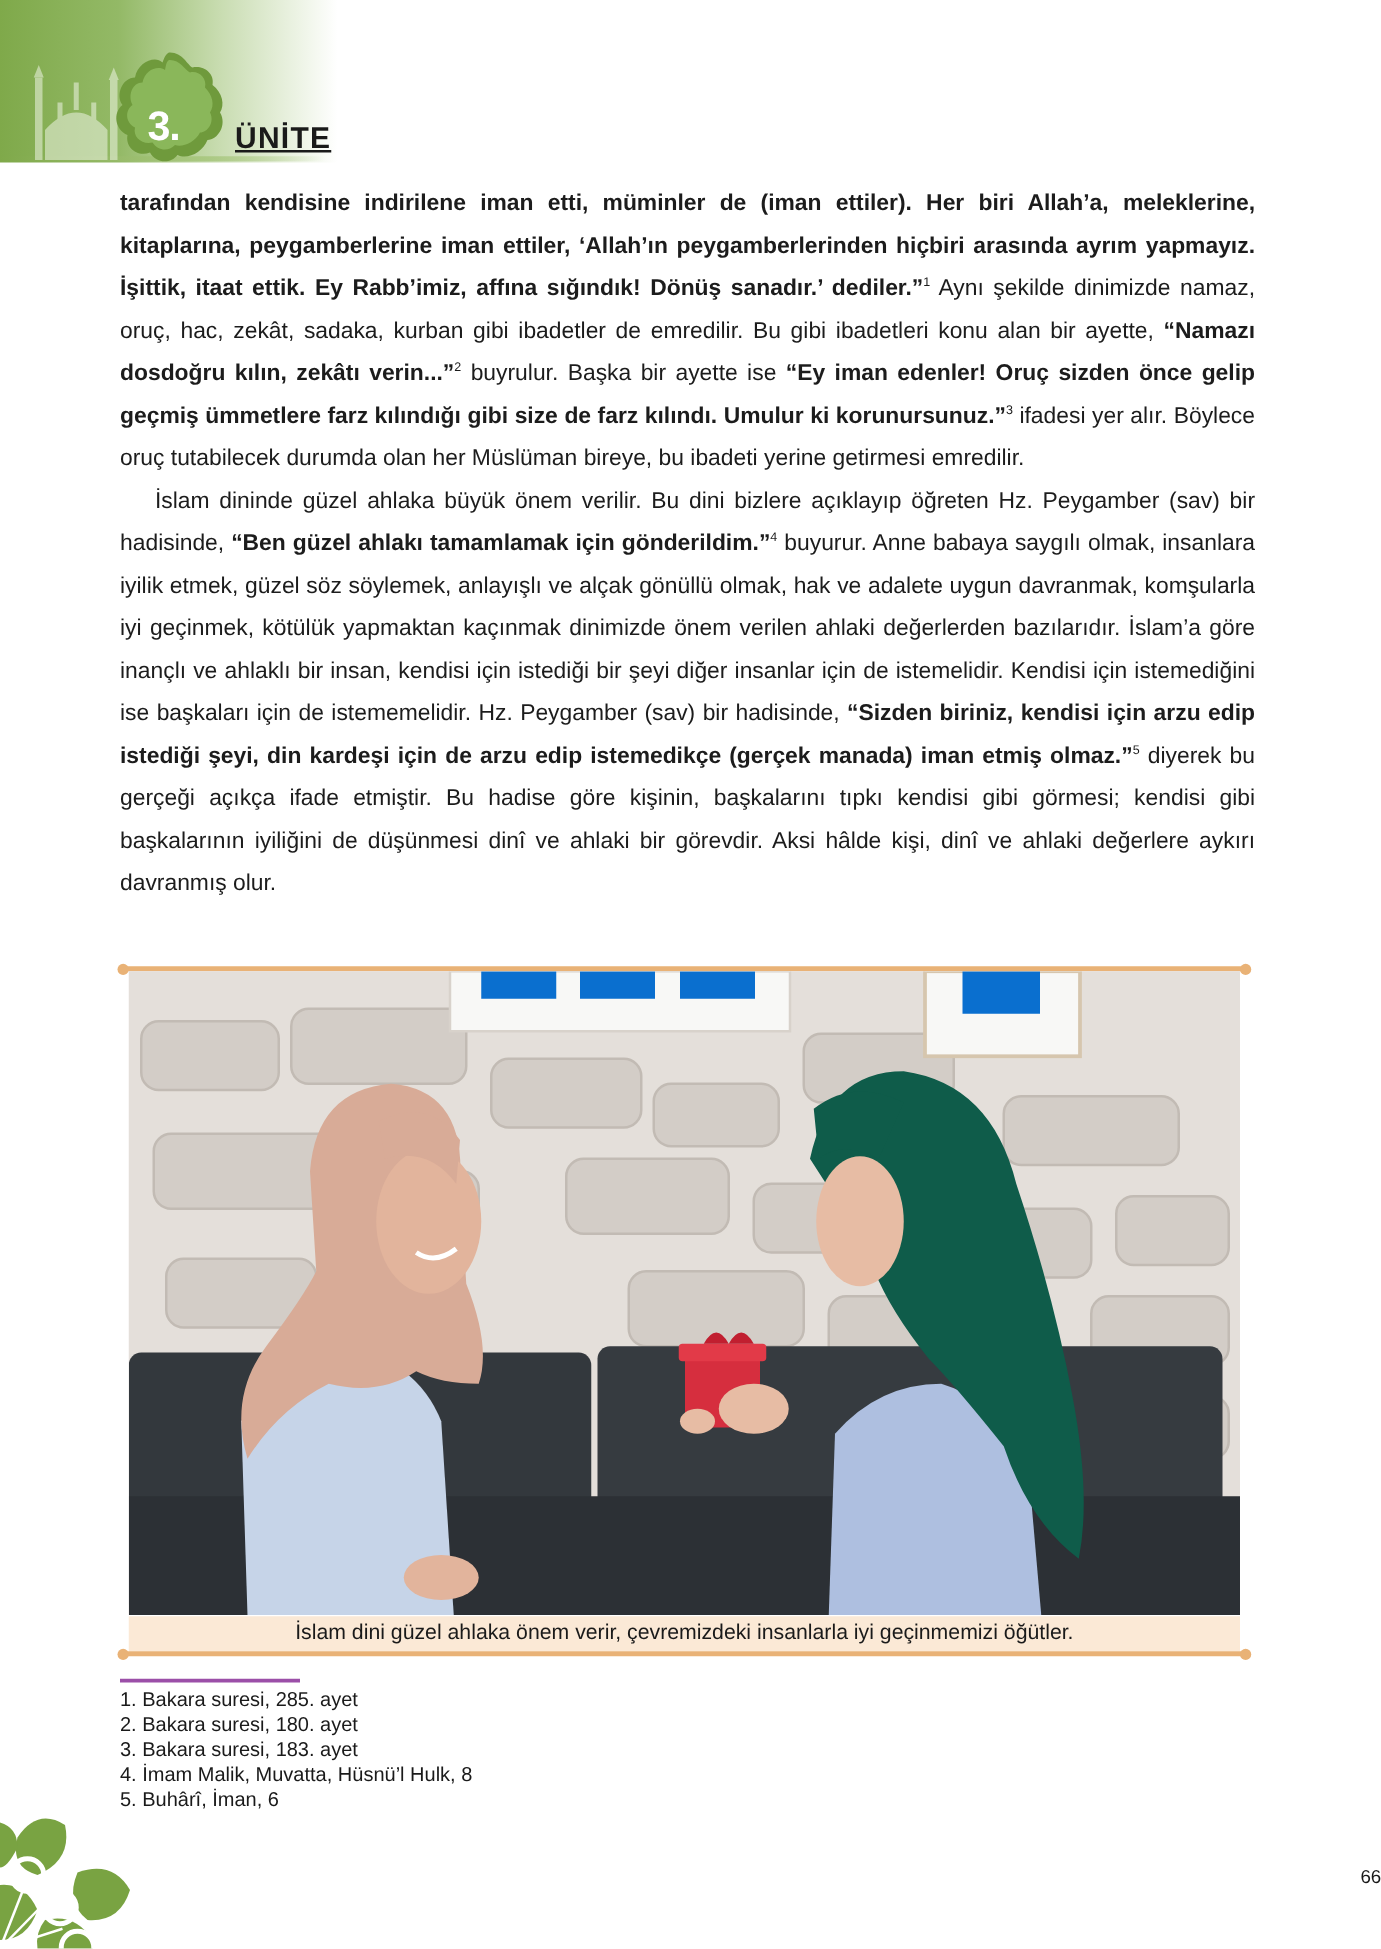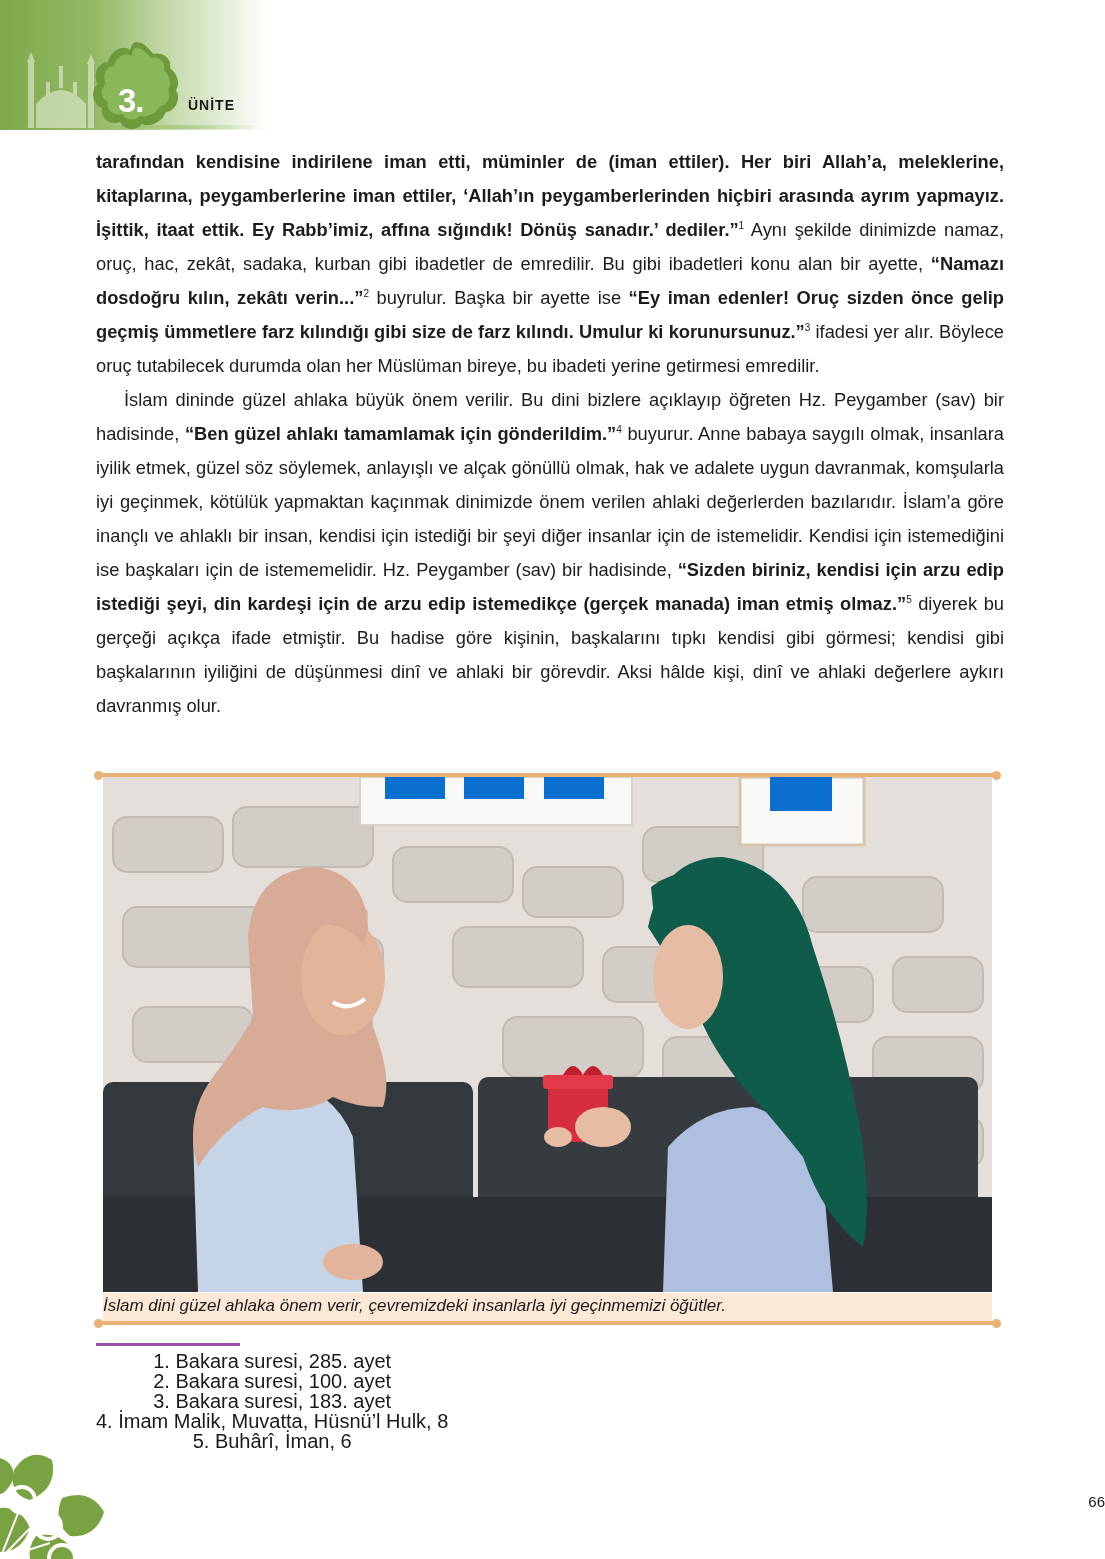--- a/index.html
+++ b/index.html
@@ -16,22 +16,23 @@
     position:absolute; left:0; top:125px; width:260px; height:4px;
     background:linear-gradient(90deg,#7fa94a 0%,#a8c77f 60%,rgba(255,255,255,0) 100%);
   }
   .hdr-mosque { position:absolute; left:22px; top:52px; width:80px; height:76px; opacity:.55; }
   .hdr-badge { position:absolute; left:88px; top:38px; width:96px; height:96px; }
   .hdr-num {
     position:absolute; left:118px; top:82px; font-size:33px; font-weight:bold; color:#fff;
     letter-spacing:-1px;
   }
   .hdr-title {
-    position:absolute; left:188px; top:97px; font-size:14px; font-weight:bold; color:#1a1a1a;
+    position:absolute; left:188px; top:97px; font-size:24px; font-weight:bold; color:#1a1a1a;
     letter-spacing:1px;
+    text-decoration:underline;
   }
   
   .text {
     position:absolute; left:96px; top:145px; width:908px;
     font-size:18.3px; line-height:34px; text-align:justify; color:#1c1c1c;
   }
   .text p { margin:0; }
   .text p.indent { text-indent:28px; }
   .text b { font-weight:bold; }
   .text sup { font-size:10px; vertical-align:7px; line-height:0; }
@@ -43,26 +44,26 @@
   .frame-bot { top:1321px; }
   .dot { position:absolute; width:9px; height:9px; border-radius:50%; background:#e9b276; }
   .photo {
     position:absolute; left:103px; top:777px; width:889px; height:515px; overflow:hidden;
     background:#e6e0db;
   }
   .caption-bar {
     position:absolute; left:103px; top:1293px; width:889px; height:28px; background:#fbe9d6;
   }
   .caption {
-    position:absolute; left:103px; top:1296px; width:889px; 
-    font-size:17px; font-style:italic; color:#1a1a1a;
+    position:absolute; left:103px; top:1296px; width:889px; text-align:center;
+    font-size:17px; color:#1a1a1a;
   }
   
   .fn-rule { position:absolute; left:96px; top:1343px; width:144px; height:3px; background:#9b4fa8; }
-  .footnotes { position:absolute; left:96px; top:1351px; font-size:20px; line-height:20px; color:#1a1a1a;text-align:center; }
+  .footnotes { position:absolute; left:96px; top:1351px; font-size:16px; line-height:20px; color:#1a1a1a; }
   .footnotes div { white-space:nowrap; }
   .page-num { position:absolute; left:0; width:1105px; top:1493px; text-align:right; font-size:15px; color:#1a1a1a; }
   .flower { position:absolute; left:0; top:1448px; width:110px; height:111px; }
 </style>
 </head>
 <body>
 
 <div class="hdr-band"></div>
 <div class="hdr-rule"></div>
 
@@ -153,21 +154,21 @@
 
 <div class="caption-bar"></div>
 <div class="caption">İslam dini güzel ahlaka önem verir, çevremizdeki insanlarla iyi geçinmemizi öğütler.</div>
 <div class="frame-bot"></div>
 <div class="dot" style="left:94px;top:1319px;"></div>
 <div class="dot" style="left:992px;top:1319px;"></div>
 
 <div class="fn-rule"></div>
 <div class="footnotes">
   <div>1. Bakara suresi, 285. ayet</div>
-  <div>2. Bakara suresi, 100. ayet</div>
+  <div>2. Bakara suresi, 180. ayet</div>
   <div>3. Bakara suresi, 183. ayet</div>
   <div>4. İmam Malik, Muvatta, Hüsnü’l Hulk, 8</div>
   <div>5. Buhârî, İman, 6</div>
 </div>
 
 <svg class="flower" viewBox="0 0 110 111">
   <g fill="#79a342">
     <path d="M14 22 Q30 -2 52 12 Q58 40 30 52 Q8 46 14 22 Z"></path>
     <path d="M62 50 Q90 40 104 64 Q96 90 70 88 Q52 74 62 50 Z"></path>
     <path d="M0 60 Q20 58 30 80 Q22 104 0 104 Z"></path>

